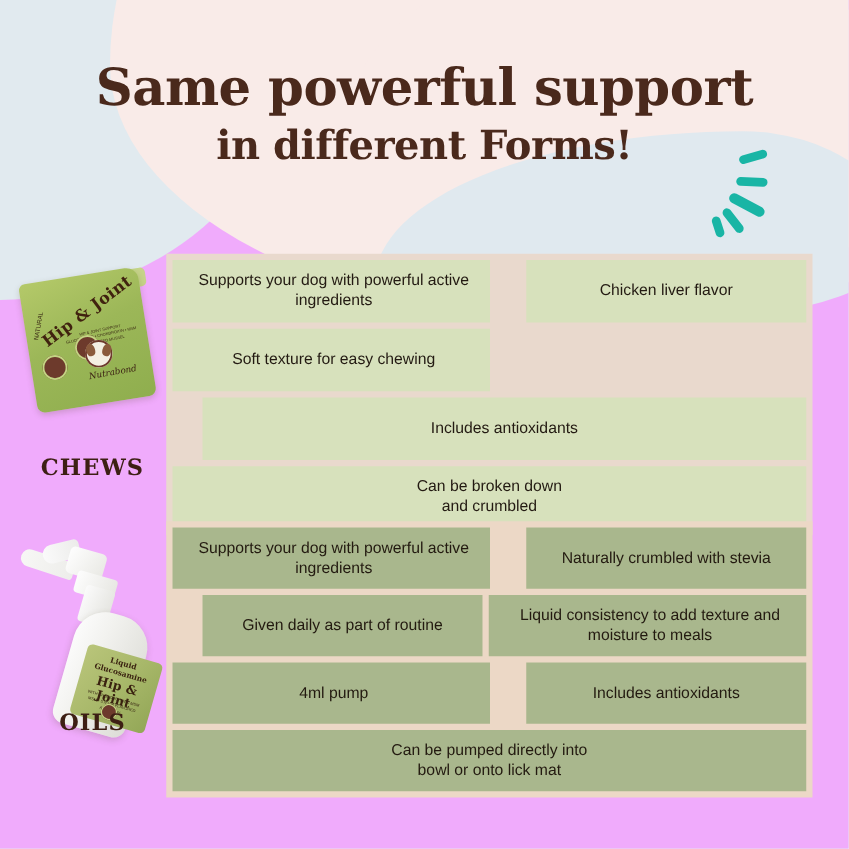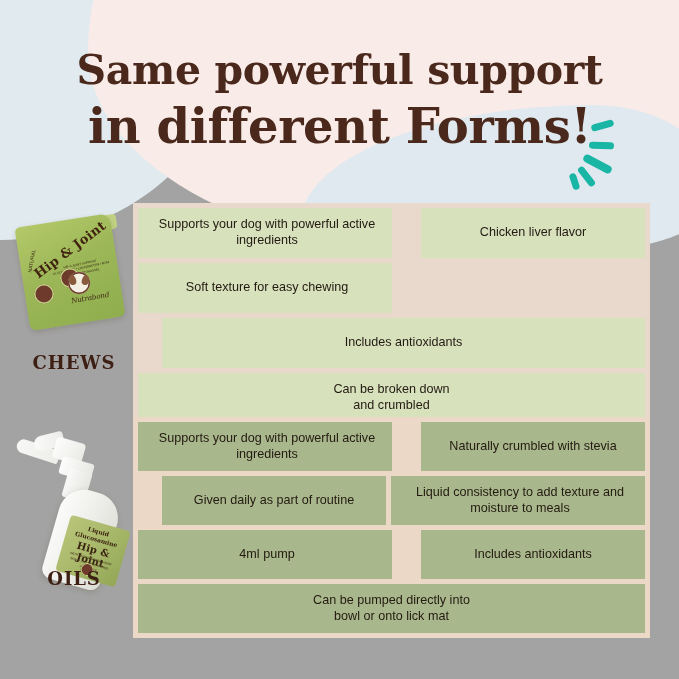--- a/index.html
+++ b/index.html
@@ -15,21 +15,21 @@
     font-family: "Liberation Sans", sans-serif;
     background: #e5ebee;
     position: relative;
   }
 
   #infographic {
     position: absolute;
     inset: 0;
     width: 679px;
     height: 679px;
-    background: #a3a3a3;
+    background: #f0abfc;
     overflow: hidden;
   }
 
   
   .bg-layer { position: absolute; inset: 0; overflow: hidden; }
 
   .blob-pink {
     position: absolute;
     left: 88px;
     top: -260px;
@@ -75,21 +75,21 @@
     text-align: center;
     font-family: "DejaVu Serif", "Liberation Serif", serif;
     font-weight: bold;
     font-size: 41px;
     line-height: 1.28;
     letter-spacing: -0.4px;
     color: #4a291c;
     z-index: 4;
   }
   .headline .ln { display: block; white-space: nowrap; }
-  .headline .ln2 { font-size: 48px; }
+  .headline .ln2 { font-size: 32px; }
 
   
   .sparkle {
     position: absolute;
     left: 566px;
     top: 112px;
     width: 66px;
     height: 86px;
     z-index: 5;
   }
@@ -109,21 +109,21 @@
   .side-label {
     position: absolute;
     font-family: "DejaVu Serif", "Liberation Serif", serif;
     font-weight: bold;
     font-size: 18px;
     letter-spacing: 0.9px;
     color: #3d1f14;
     text-align: center;
     z-index: 6;
   }
-  .label-chews { left: 16px; top: 352px; width: 116px; }
+  .label-chews { left: 16px; top: 364px; width: 116px; }
   .label-oils  { left: 16px; top: 568px; width: 116px; }
 
   
   .product { position: absolute; z-index: 5; }
 
   .pouch {
     left: 16px; top: 212px;
     width: 108px; height: 120px;
   }
   .pouch-body {

